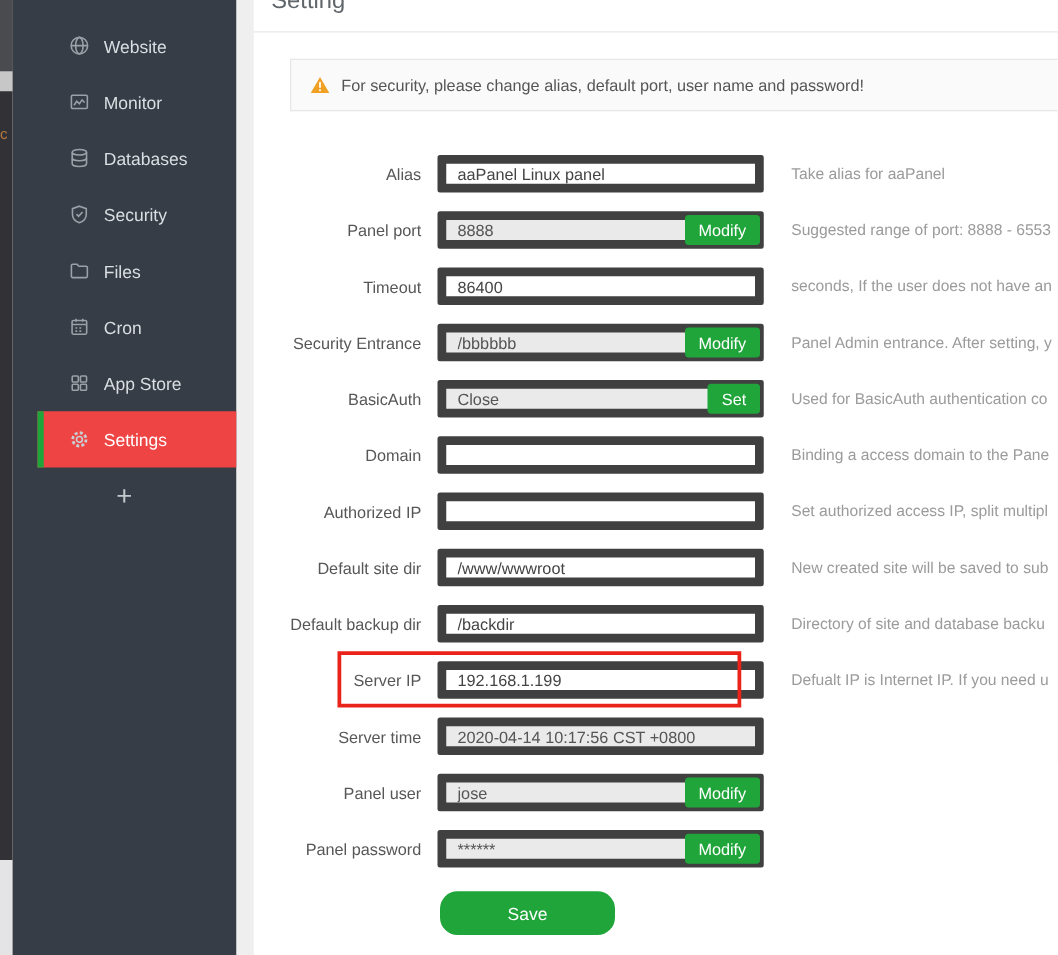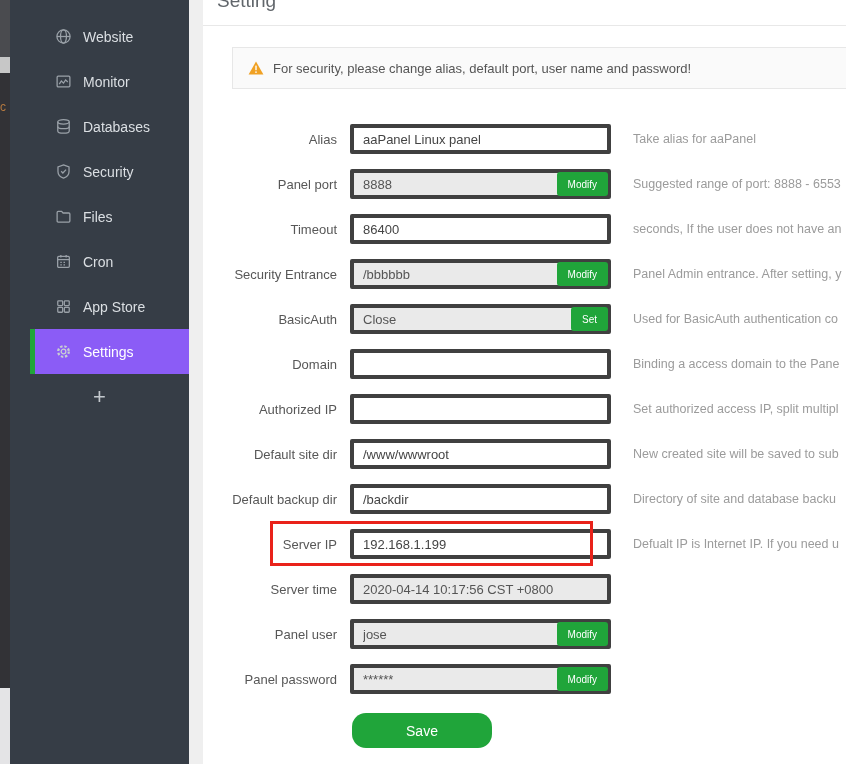--- a/index.html
+++ b/index.html
@@ -14,21 +14,21 @@
   .strip-bottom{left:0;top:688px;width:10px;height:76px;background:#e4e4e6;}
   .strip-c{left:0;top:100px;width:10px;color:#b5793f;font-size:12px;line-height:14px;}
 
   
   .sidebar{left:10px;top:0;width:179px;height:764px;background:#363d46;z-index:4;}
   .nav{position:absolute;top:14px;left:0;width:100%;}
   .nav-item{position:relative;height:45px;display:flex;align-items:center;
             padding-left:25px;box-sizing:border-box;cursor:pointer;margin-left:20px;}
   .nav-item .ico{width:17px;height:17px;margin-right:11px;flex:0 0 17px;display:flex;align-items:center;}
   .nav-item .txt{color:#dbdfe3;font-size:14px;}
-  .nav-item.active{background:#8b5cf6;text-align:center;}
+  .nav-item.active{background:#ef4444;text-align:center;}
   .nav-item.active .txt{color:#ffffff;}
   .nav-item.active::before{content:"";position:absolute;left:0;top:0;width:5px;height:45px;background:#20a53a;}
   .nav-item.logout{background:#2f353d;}
   .nav-plus{height:45px;display:flex;align-items:center;justify-content:center;
             color:#c3c8cd;font-size:22px;cursor:pointer;}
   .ico svg{width:17px;height:17px;}
 
   
   .main{left:189px;top:0;width:657px;height:764px;background:#efefef;}
   .card{position:absolute;left:14px;top:0;width:700px;height:764px;background:#ffffff;}
@@ -39,26 +39,26 @@
         border:1px solid #e7e7e7;box-sizing:border-box;display:flex;align-items:center;
         padding-left:15px;}
   .warn .wico{width:16px;height:14px;margin-right:9px;display:flex;}
   .warn .wtxt{font-size:13px;color:#555;}
 
   .form{position:absolute;left:0;top:117px;width:100%;}
   .frow{position:relative;height:45px;}
   .flabel{position:absolute;left:0;top:0;width:134px;height:45px;line-height:45px;
           text-align:right;font-size:13px;color:#575757;}
   .fctl{position:absolute;left:147px;top:7px;width:261px;height:30px;}
-  .finp{width:100%;height:30px;box-sizing:border-box;border:4px solid #404040;border-radius:2px;
+  .finp{width:100%;height:30px;box-sizing:border-box;border:7px solid #404040;border-radius:2px;
         padding:0 9px;font-size:13px;color:#444;background:#fff;outline:none;
         font-family:"Liberation Sans","DejaVu Sans",sans-serif;}
   .finp.gray{background:#eaeaea;color:#555;}
   .mini-btn{position:absolute;right:3px;top:3px;height:24px;padding:0 11px;border:none;
-            border-radius:3px;background:#20a53a;color:#fff;font-size:10px;cursor:pointer;
+            border-radius:3px;background:#20a53a;color:#fff;font-size:13px;cursor:pointer;
             font-family:"Liberation Sans","DejaVu Sans",sans-serif;}
   .fhint{position:absolute;left:430px;top:0;height:45px;line-height:45px;font-size:12.5px;
          color:#9b9b9b;white-space:nowrap;}
 
   .red-box{position:absolute;left:67px;top:521px;width:323px;height:45px;
            border:3px solid #e9221a;box-sizing:border-box;pointer-events:none;z-index:3;}
 
   .save-btn{position:absolute;left:149px;top:713px;width:140px;height:35px;border:none;
             border-radius:14px;background:#20a53a;color:#fff;font-size:14px;cursor:pointer;
             font-family:"Liberation Sans","DejaVu Sans",sans-serif;}

